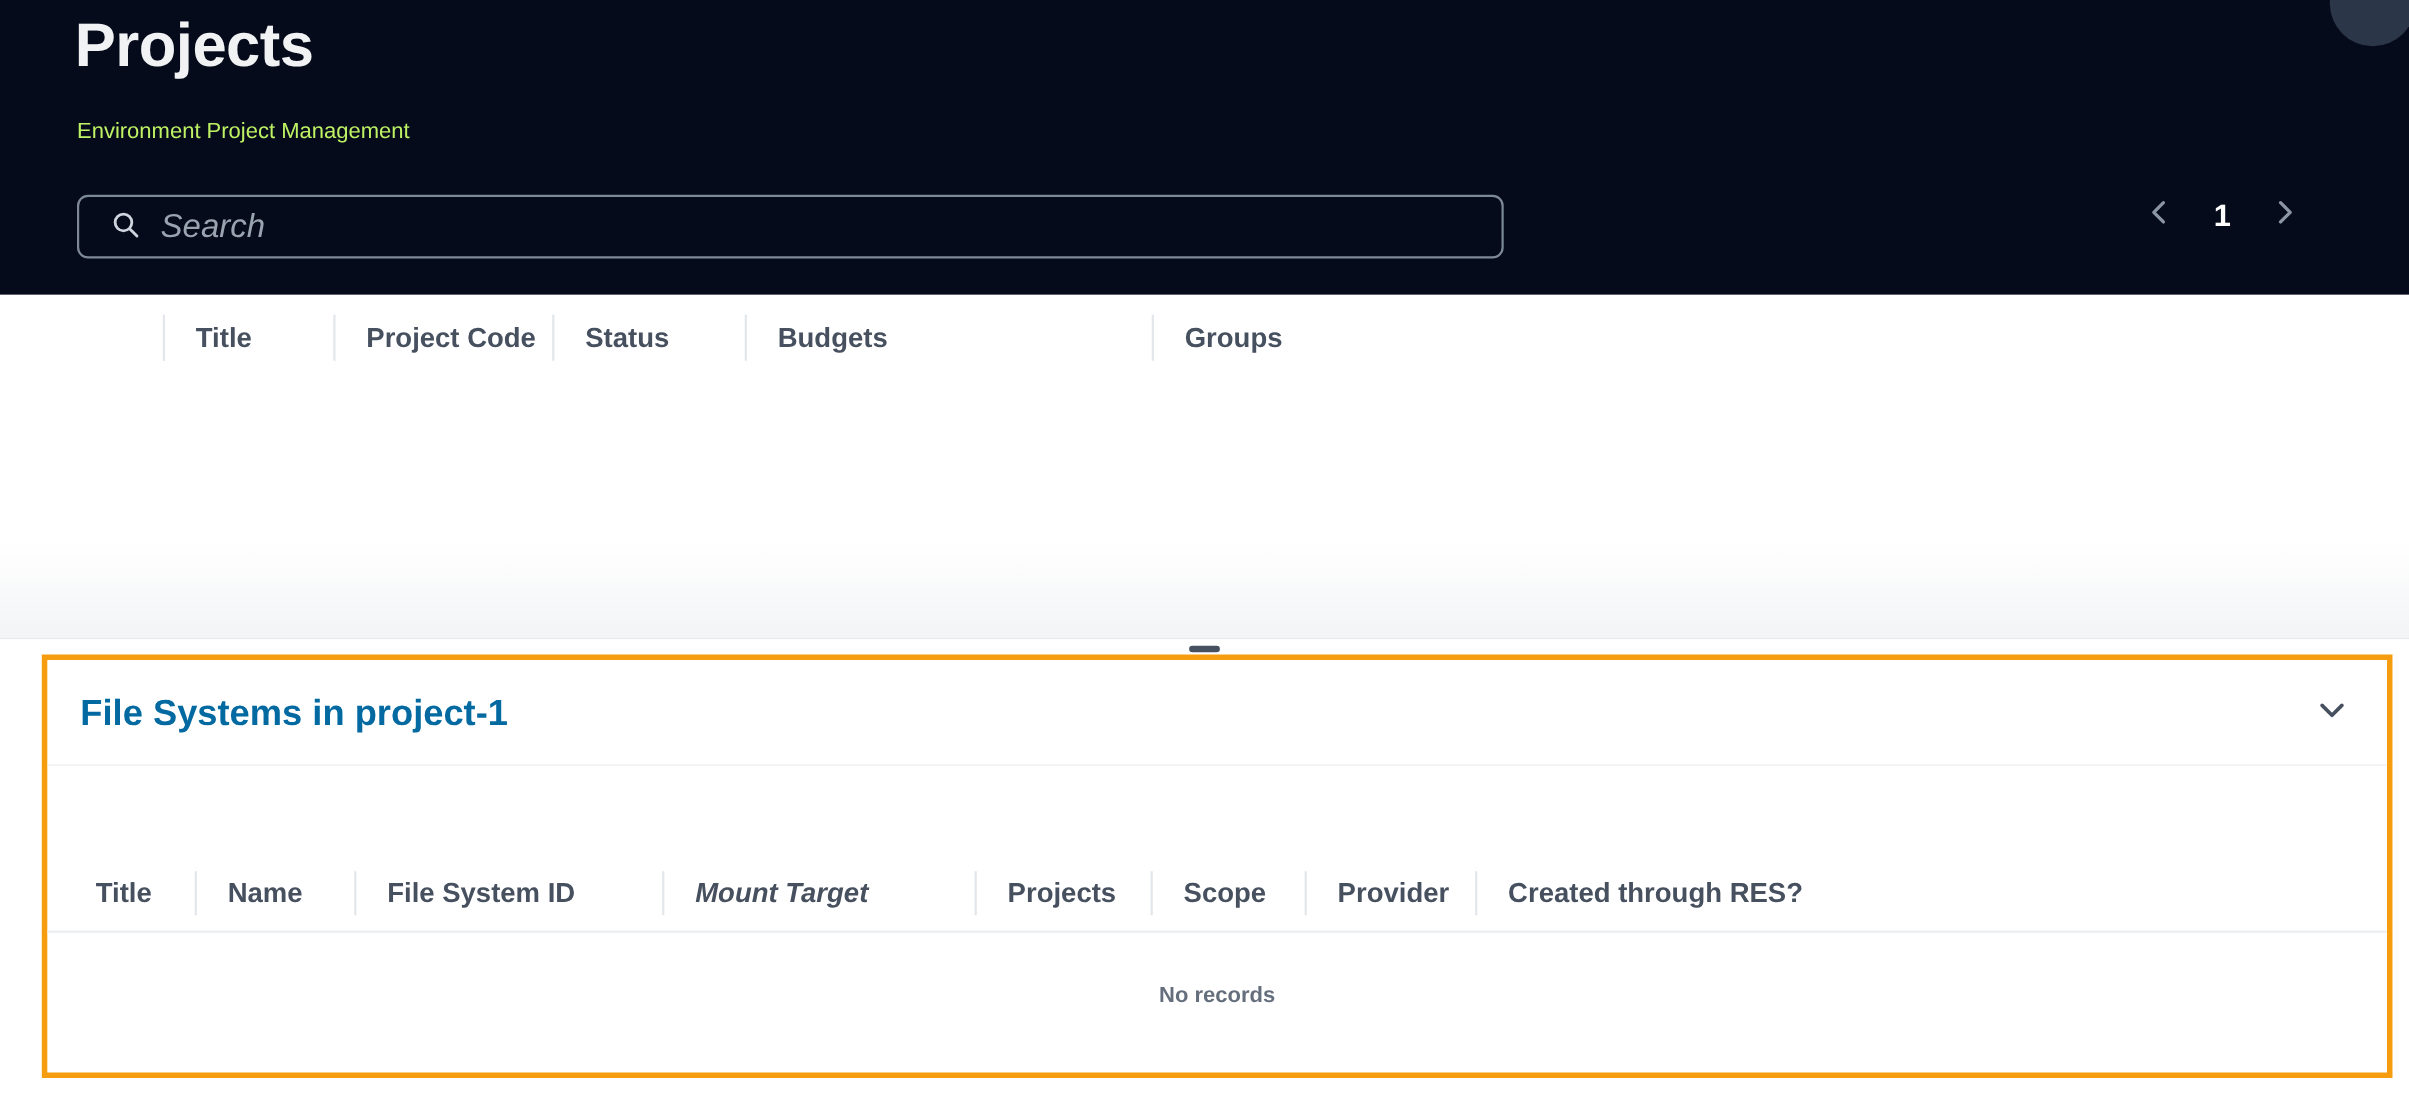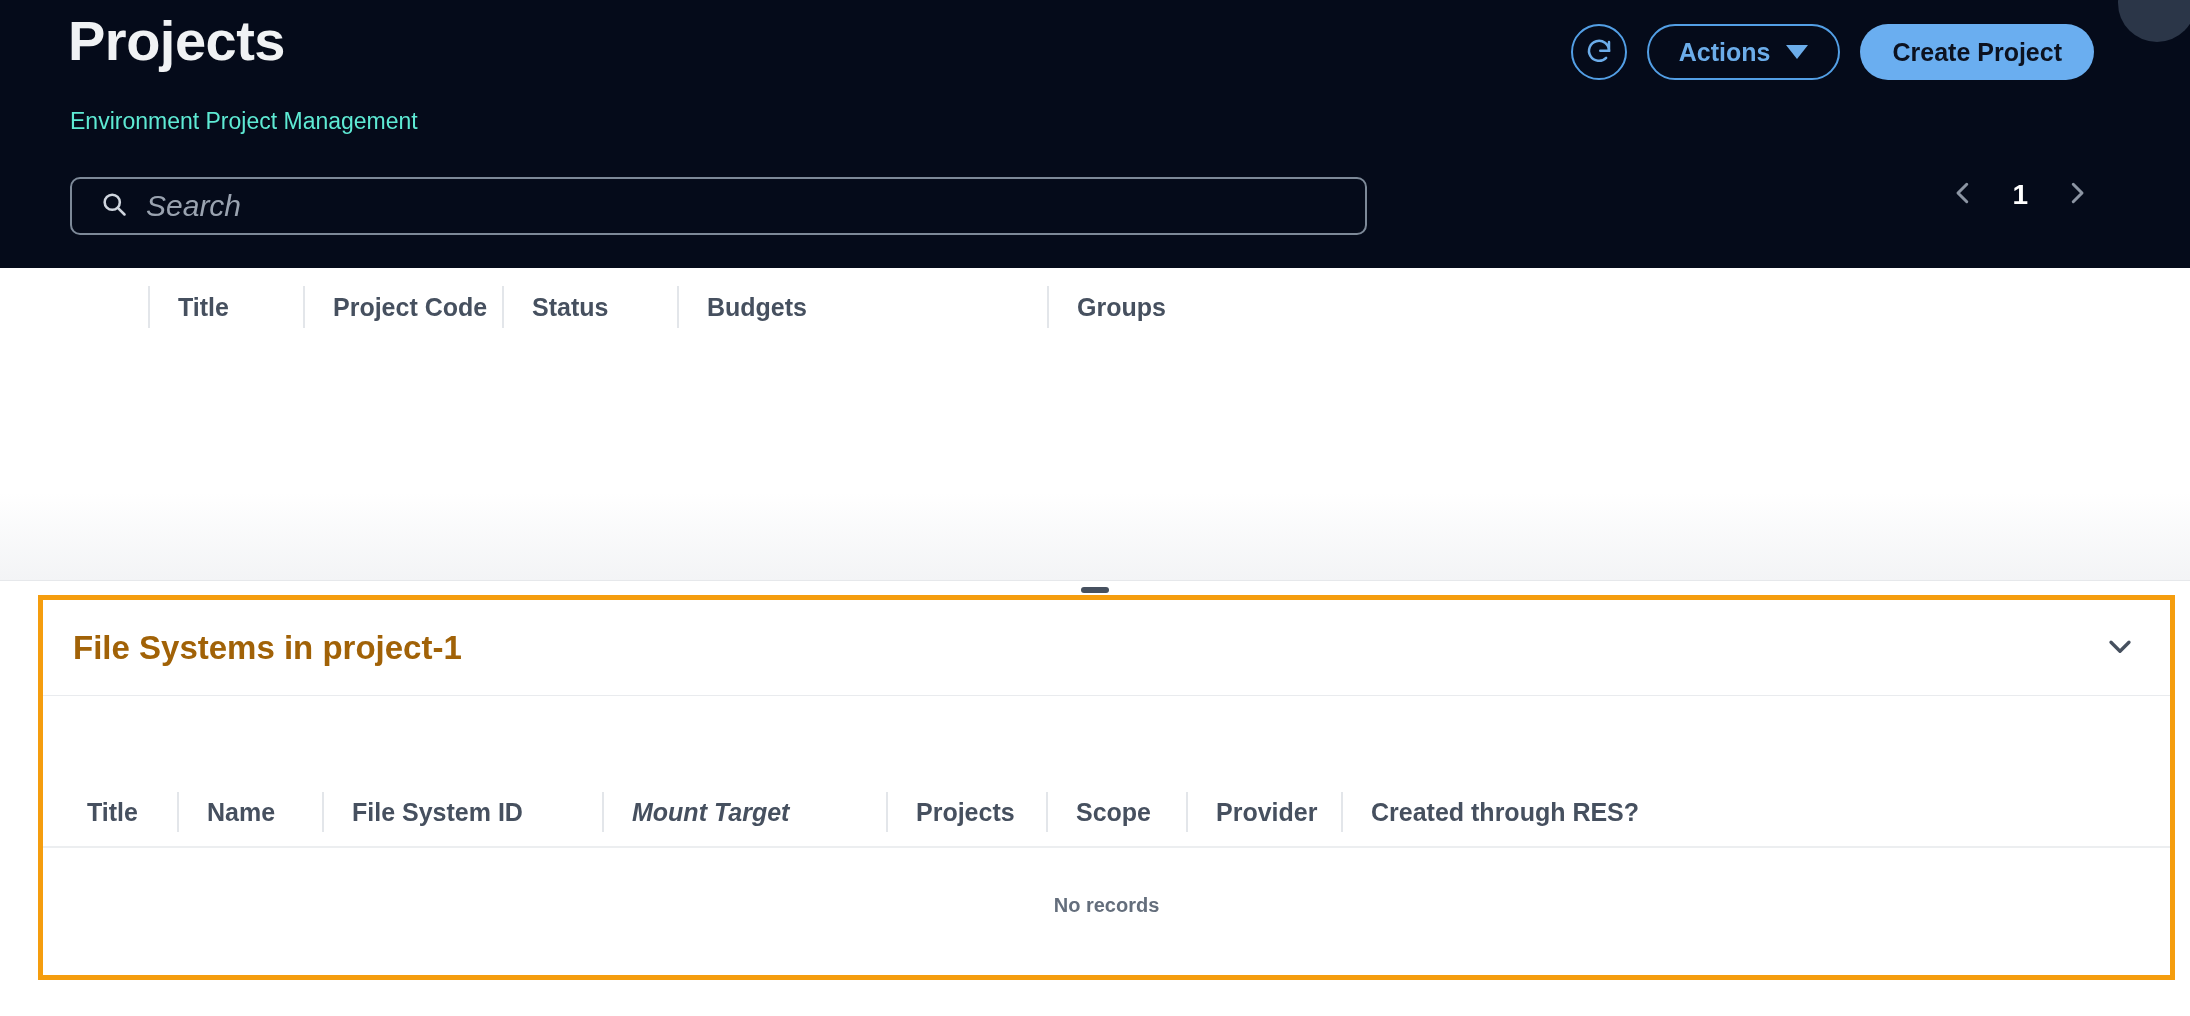--- a/index.html
+++ b/index.html
@@ -34,22 +34,22 @@
     top: 8px;
     font-size: 56px;
     font-weight: bold;
     color: #f0f2f4;
     letter-spacing: -0.5px;
   }
   .page-subtitle {
     position: absolute;
     left: 70px;
     top: 108px;
-    font-size: 23px;
-    color: #5eead4;
+    font-size: 20px;
+    color: #bef264;
     font-weight: normal;
   }
 
   
   .header-actions {
     position: absolute;
     right: 96px;
     top: 24px;
     display: flex;
     align-items: center;
@@ -256,21 +256,21 @@
     height: 96px;
     display: flex;
     align-items: center;
     justify-content: space-between;
     padding: 0 32px 0 30px;
     border-bottom: 1px solid #e9ebee;
   }
   .fs-title {
     font-size: 33px;
     font-weight: bold;
-    color: #a16207;
+    color: #0369a1;
   }
   .fs-collapse { cursor: pointer; display: block; }
 
   .fs-body { position: relative; height: 281px; }
   .fs-table-head {
     position: absolute;
     top: 96px;
     left: 0;
     width: 100%;
     display: flex;
@@ -321,38 +321,20 @@
 </head>
 <body>
 
 <div class="dark-header">
 
   <div class="corner-avatar"></div>
 
   <div class="page-title">Projects</div>
   <div class="page-subtitle">Environment Project Management</div>
 
-  <div class="header-actions">
-
-    <div class="refresh-btn">
-      <span>
-        <svg width="30" height="30" viewBox="0 0 24 24" fill="none" stroke="#6cadea" stroke-width="2" stroke-linecap="round">
-          <path d="M20 11a8 8 0 1 0-2.3 5.7"></path>
-          <polyline points="20 4 20 11 13 11"></polyline>
-        </svg>
-      </span>
-    </div>
-
-    <button class="actions-btn">
-      <span>Actions</span>
-      <span class="caret-down"></span>
-    </button>
-
-    <button class="create-btn">Create Project</button>
-  </div>
 
   <div class="search-wrap">
     <span>
       <svg width="28" height="28" viewBox="0 0 24 24" fill="none" stroke="#cfd5de" stroke-width="2.2" stroke-linecap="round">
         <circle cx="10.5" cy="10.5" r="6.5"></circle>
         <line x1="15.5" y1="15.5" x2="21" y2="21"></line>
       </svg>
     </span>
     <input class="search-input" type="text" placeholder="Search" style="">
   </div>

